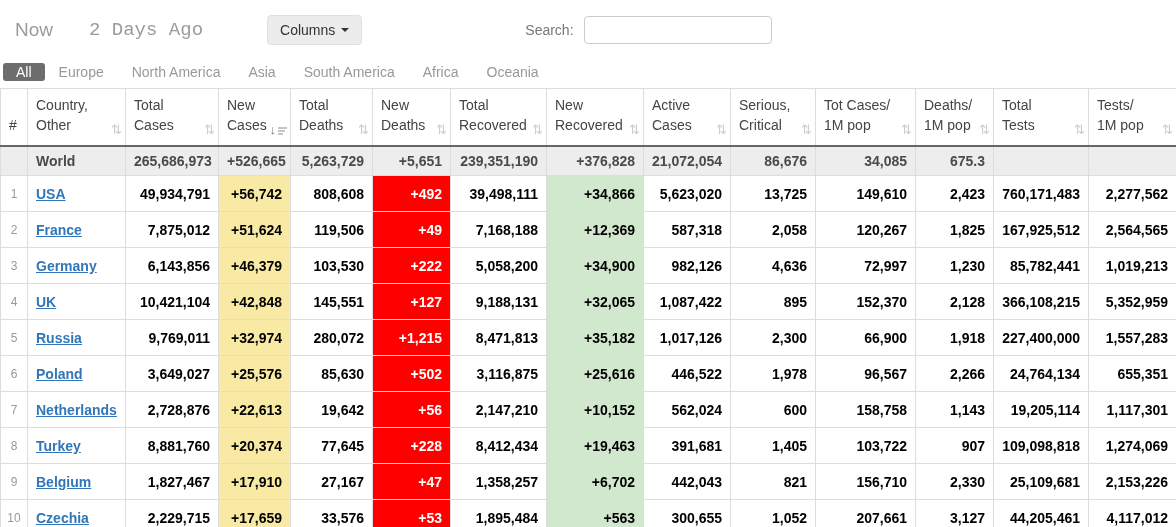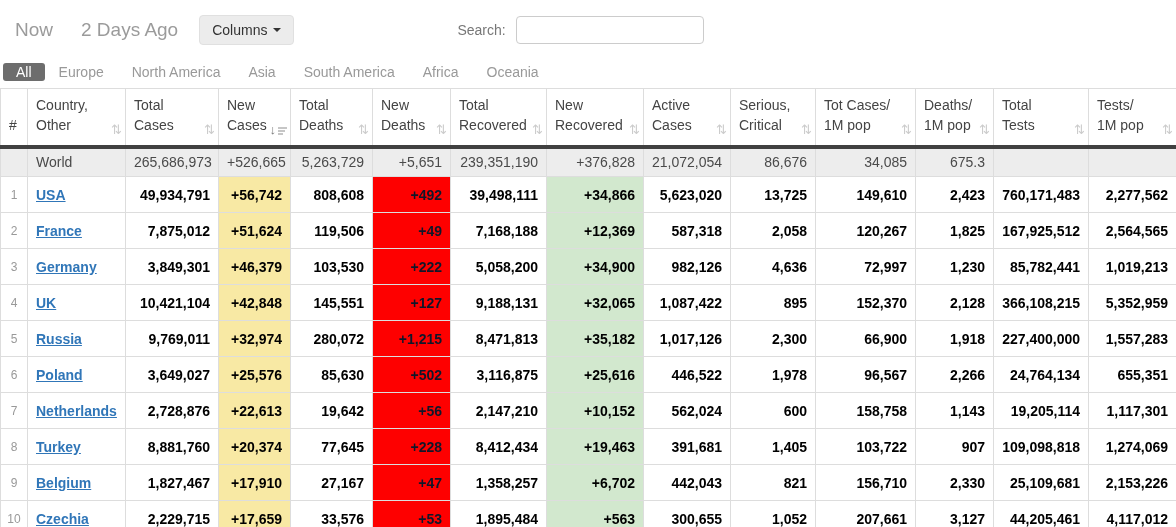--- a/index.html
+++ b/index.html
@@ -9,23 +9,23 @@
     font-family:"Liberation Sans","DejaVu Sans",sans-serif; background:#fff;
   }
   
   .toolbar { display:flex; align-items:center; height:56px; padding-top:4px; }
   .link-btn { color:#9b9b9b; font-size:19px; cursor:pointer; text-decoration:none; }
   .btn-now { margin-left:15px; }
   .btn-yesterday {
     margin-left:17px; background:#337ab7; color:#fff; font-size:14px;
     border:1px solid #2e6da4; border-radius:4px; padding:6px 15px; cursor:pointer;
   }
-  .btn-2days { margin-left:28px; }
+  .btn-2days { margin-left:36px;font-family:Liberation Mono, monospace; }
   .btn-columns {
-    margin-left:21px; background:#ececec; color:#333; font-size:14px;
+    margin-left:64px; background:#ececec; color:#333; font-size:14px;
     border:1px solid #e0e0e0; border-radius:4px; padding:6px 12px; cursor:pointer;
     display:inline-flex; align-items:center; gap:6px;
   }
   .caret { width:0; height:0; border-left:4px solid transparent; border-right:4px solid transparent; border-top:4px solid #333; display:inline-block; }
   .search-wrap { margin-left:163px; display:flex; align-items:center; }
   .search-label { color:#777; font-size:14px; }
   .search-input {
     margin-left:10px; width:188px; height:28px; border:1px solid #ccc; border-radius:4px;
     font-size:14px; padding:0 8px; outline:none;
   }
@@ -41,27 +41,27 @@
     padding:6px 18px 9px 8px; color:#444; font-weight:normal; line-height:1.45;
     white-space:pre-line; border-bottom:2px solid #666; background:#fff; cursor:pointer;
   }
   thead th.col-rank { padding-right:6px; cursor:default; }
   .sort-icon { position:absolute; right:3px; bottom:9px; color:#ccc; font-size:13px; line-height:1; }
   .sort-icon.active { color:#7a7a7a; font-weight:bold; display:flex; align-items:flex-end; gap:2px; }
   .sort-bars { display:inline-block; padding-bottom:1px; }
   .sort-bars i { display:block; height:2px; background:#c6c6c6; margin-top:1px; }
   .sort-bars i:nth-child(1){ width:9px; } .sort-bars i:nth-child(2){ width:7px; } .sort-bars i:nth-child(3){ width:5px; }
   tbody td { text-align:right; padding:0 8px; font-weight:bold; color:#000; }
-  tr.world-row td { background:#ededed; color:#4a4a4a; font-weight:normal; height:30px; border-top:4px solid #404040; }
+  tr.world-row td { background:#ededed; color:#4a4a4a; font-weight:bold; height:30px; border-top:2px solid #404040; }
   tr.country-row td { height:36px; }
   td.cell-rank { text-align:center; color:#999; font-size:12px; font-weight:normal; padding:0 2px; }
   td.cell-country { text-align:left; }
   td.cell-country a { color:#3076b8; font-weight:bold; text-decoration:underline; cursor:pointer; }
   td.bg-yellow { background:#f8e9a4; }
-  td.bg-red { background:#fe0000; color:#0f172a; }
+  td.bg-red { background:#fe0000; color:#ffffff; }
   td.bg-green { background:#d2e8ce; }
 </style>
 </head>
 <body>
 
 <div id="app">
 
   <div class="toolbar">
     <a class="link-btn btn-now">Now</a>
     <a class="link-btn btn-2days">2 Days Ago</a>
@@ -178,21 +178,21 @@
           <td class="cell-active_cases">587,318</td>
           <td class="cell-serious_critical">2,058</td>
           <td class="cell-tot_cases_1m">120,267</td>
           <td class="cell-deaths_1m">1,825</td>
           <td class="cell-total_tests">167,925,512</td>
           <td class="cell-tests_1m">2,564,565</td>
         </tr>
         <tr class="country-row">
           <td class="cell-rank">3</td>
           <td class="cell-country"><a>Germany</a></td>
-          <td class="cell-total_cases">3,849,301</td>
+          <td class="cell-total_cases">6,143,856</td>
           <td class="cell-new_cases bg-yellow">+46,379</td>
           <td class="cell-total_deaths">103,530</td>
           <td class="cell-new_deaths bg-red">+222</td>
           <td class="cell-total_recovered">5,058,200</td>
           <td class="cell-new_recovered bg-green">+34,900</td>
           <td class="cell-active_cases">982,126</td>
           <td class="cell-serious_critical">4,636</td>
           <td class="cell-tot_cases_1m">72,997</td>
           <td class="cell-deaths_1m">1,230</td>
           <td class="cell-total_tests">85,782,441</td>

